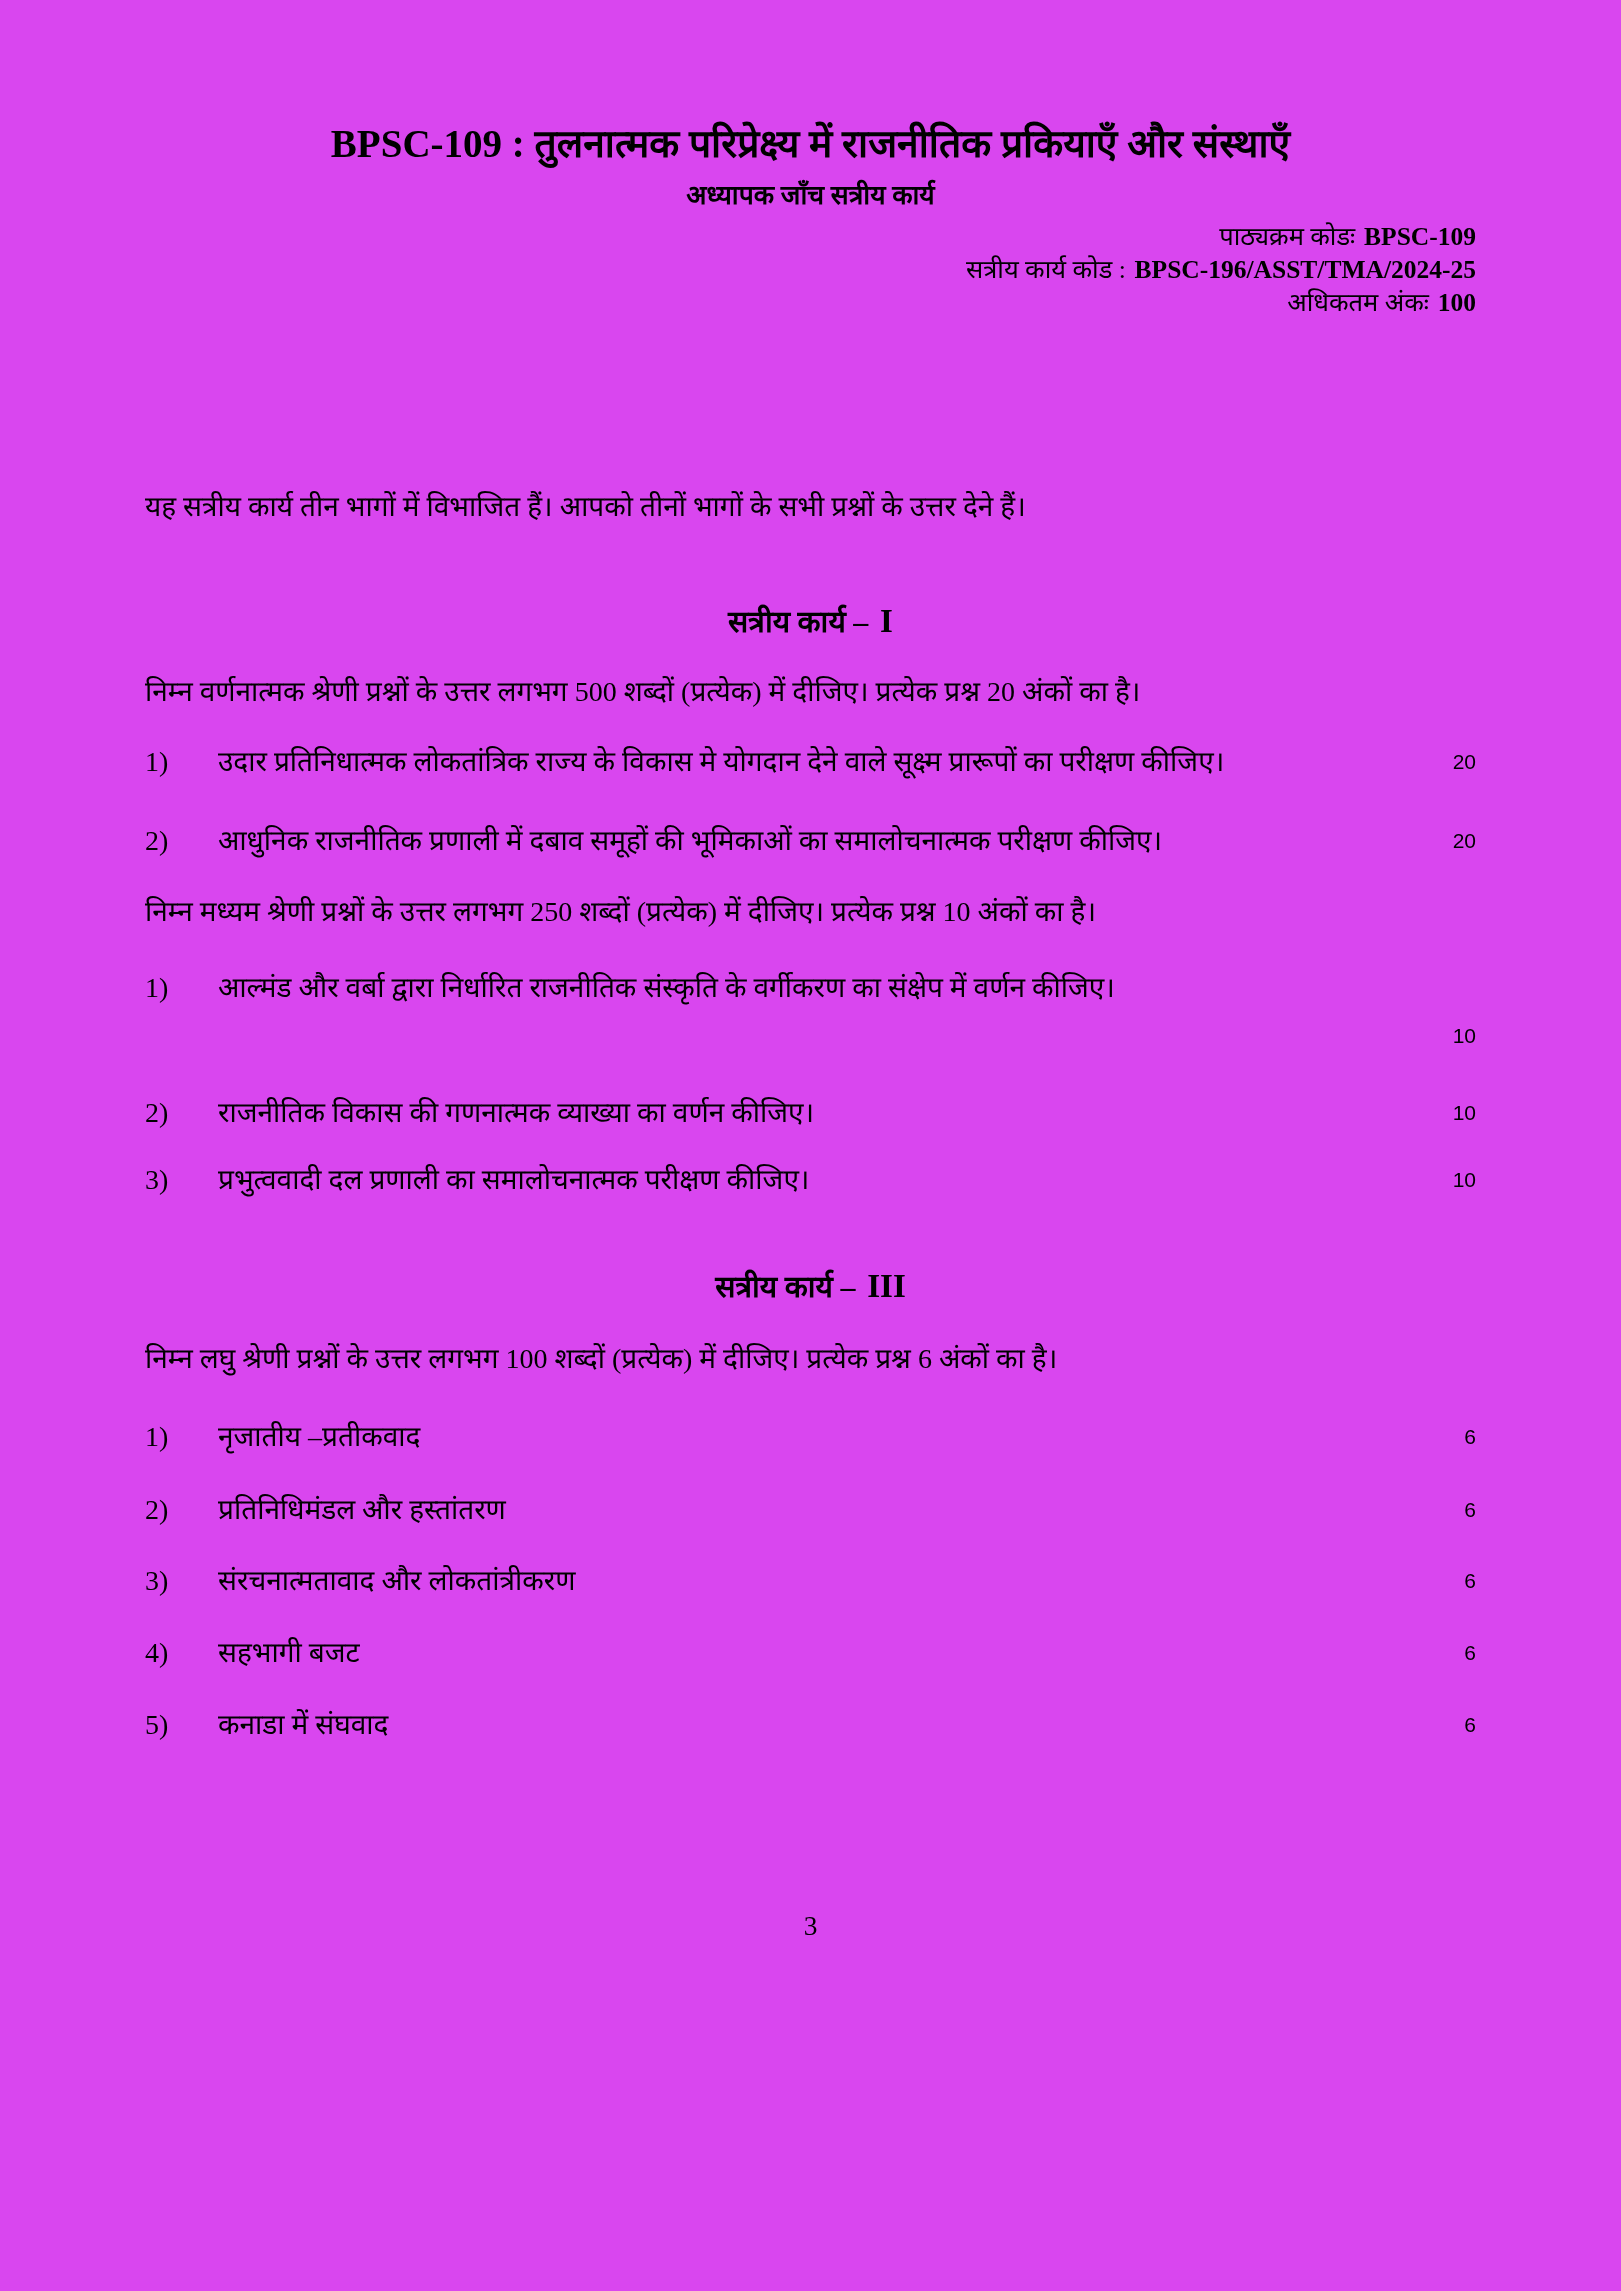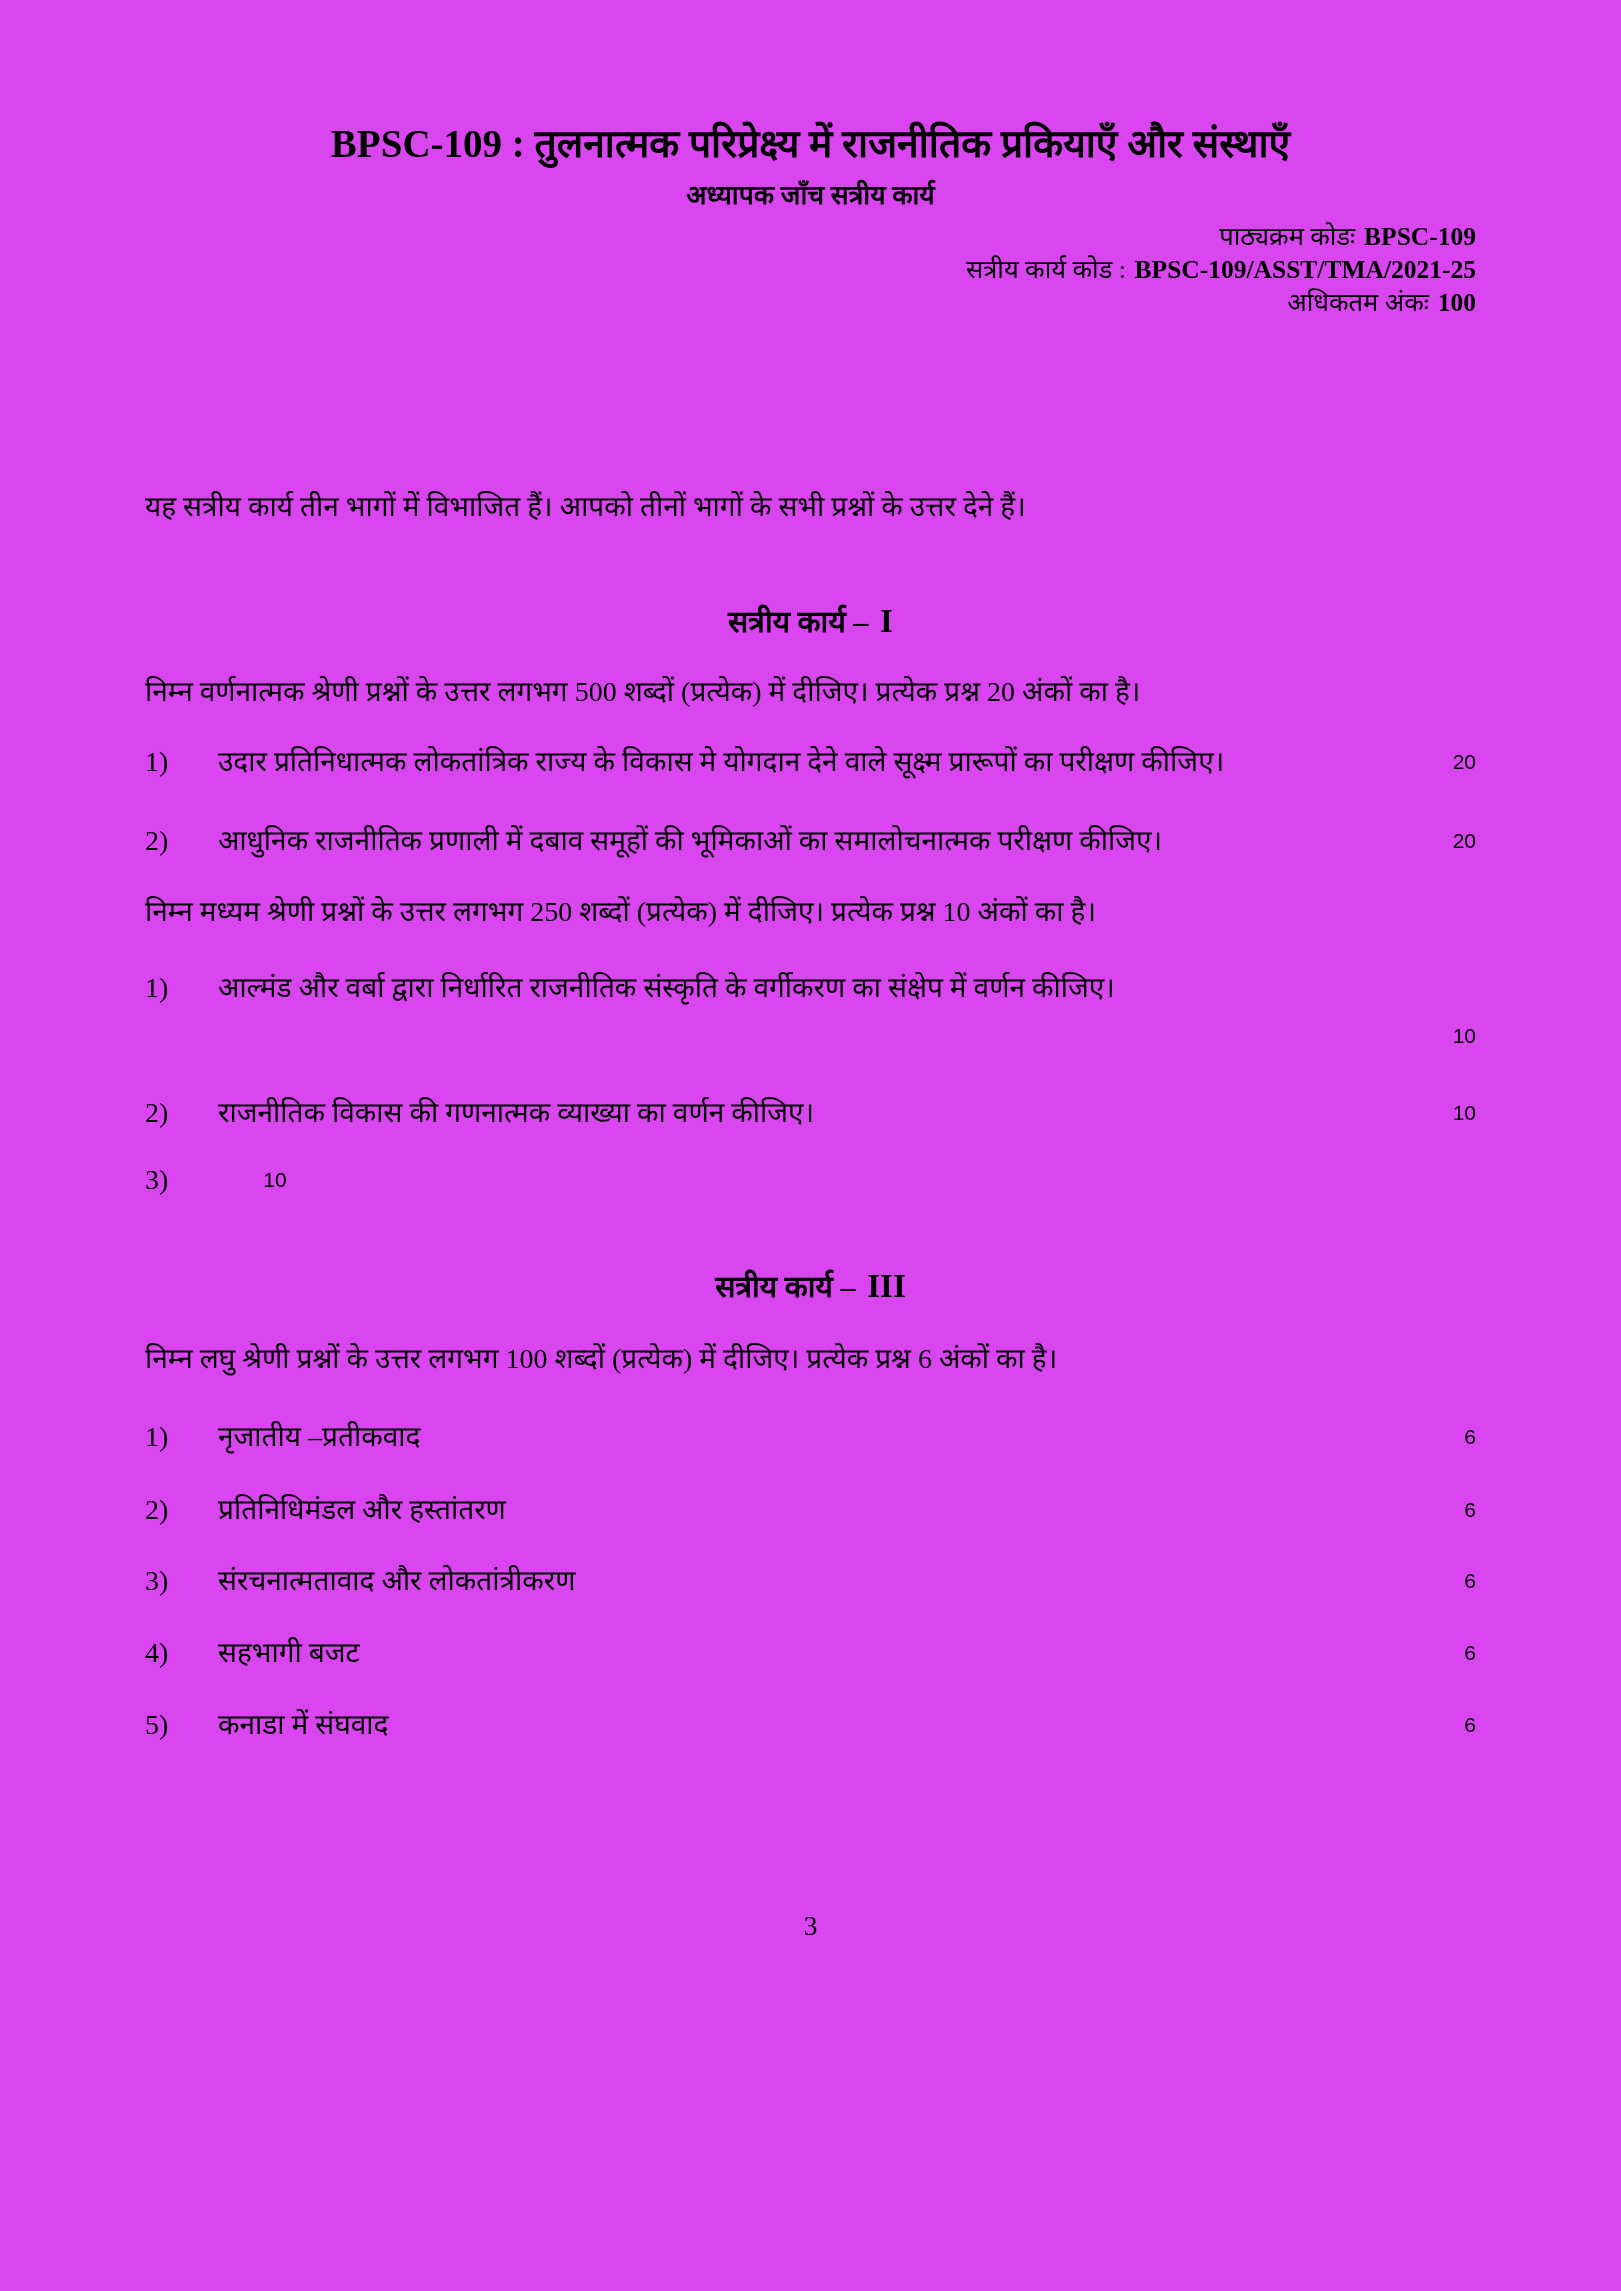--- a/index.html
+++ b/index.html
@@ -123,21 +123,21 @@
 
   <h1 class="title">BPSC-109 : तुलनात्मक परिप्रेक्ष्य में राजनीतिक प्रकियाएँ और संस्थाएँ</h1>
 
   <h2 class="subtitle">अध्यापक जाँच सत्रीय कार्य</h2>
 
   <div class="meta">
     <div class="meta-line">
       <span class="meta-label">पाठ्यक्रम कोडः</span><span class="meta-value">BPSC-109</span>
     </div>
     <div class="meta-line">
-      <span class="meta-label">सत्रीय कार्य कोड :</span><span class="meta-value">BPSC-109/ASST/TMA/2021-25</span>
+      <span class="meta-label">सत्रीय कार्य कोड :</span><span class="meta-value">BPSC-196/ASST/TMA/2024-25</span>
     </div>
     <div class="meta-line">
       <span class="meta-label">अधिकतम अंकः</span><span class="meta-value">100</span>
     </div>
   </div>
 
   <p class="intro">यह सत्रीय कार्य तीन भागों में विभाजित हैं। आपको तीनों भागों के सभी प्रश्नों के उत्तर देने हैं।</p>
 
   <section class="sec-1">
     <h3 class="section-heading">
@@ -165,20 +165,21 @@
       <span class="q-text">आल्मंड और वर्बा द्वारा निर्धारित राजनीतिक संस्कृति के वर्गीकरण का संक्षेप में वर्णन कीजिए।</span>
       <span class="q-marks">10</span>
     </div>
     <div class="q-row q-2">
       <span class="q-num">2)</span>
       <span class="q-text">राजनीतिक विकास की गणनात्मक व्याख्या का वर्णन कीजिए।</span>
       <span class="q-marks">10</span>
     </div>
     <div class="q-row q-3">
       <span class="q-num">3)</span>
+      <span class="q-text">प्रभुत्ववादी दल प्रणाली का समालोचनात्मक परीक्षण कीजिए।</span>
       <span class="q-marks">10</span>
     </div>
   </section>
 
   <section class="sec-3">
     <h3 class="section-heading">
       <span>सत्रीय कार्य –</span><span class="numeral">III</span>
     </h3>
     <p class="instructions">निम्न लघु श्रेणी प्रश्नों के उत्तर लगभग 100 शब्दों (प्रत्येक) में दीजिए। प्रत्येक प्रश्न 6 अंकों का है।</p>
 

